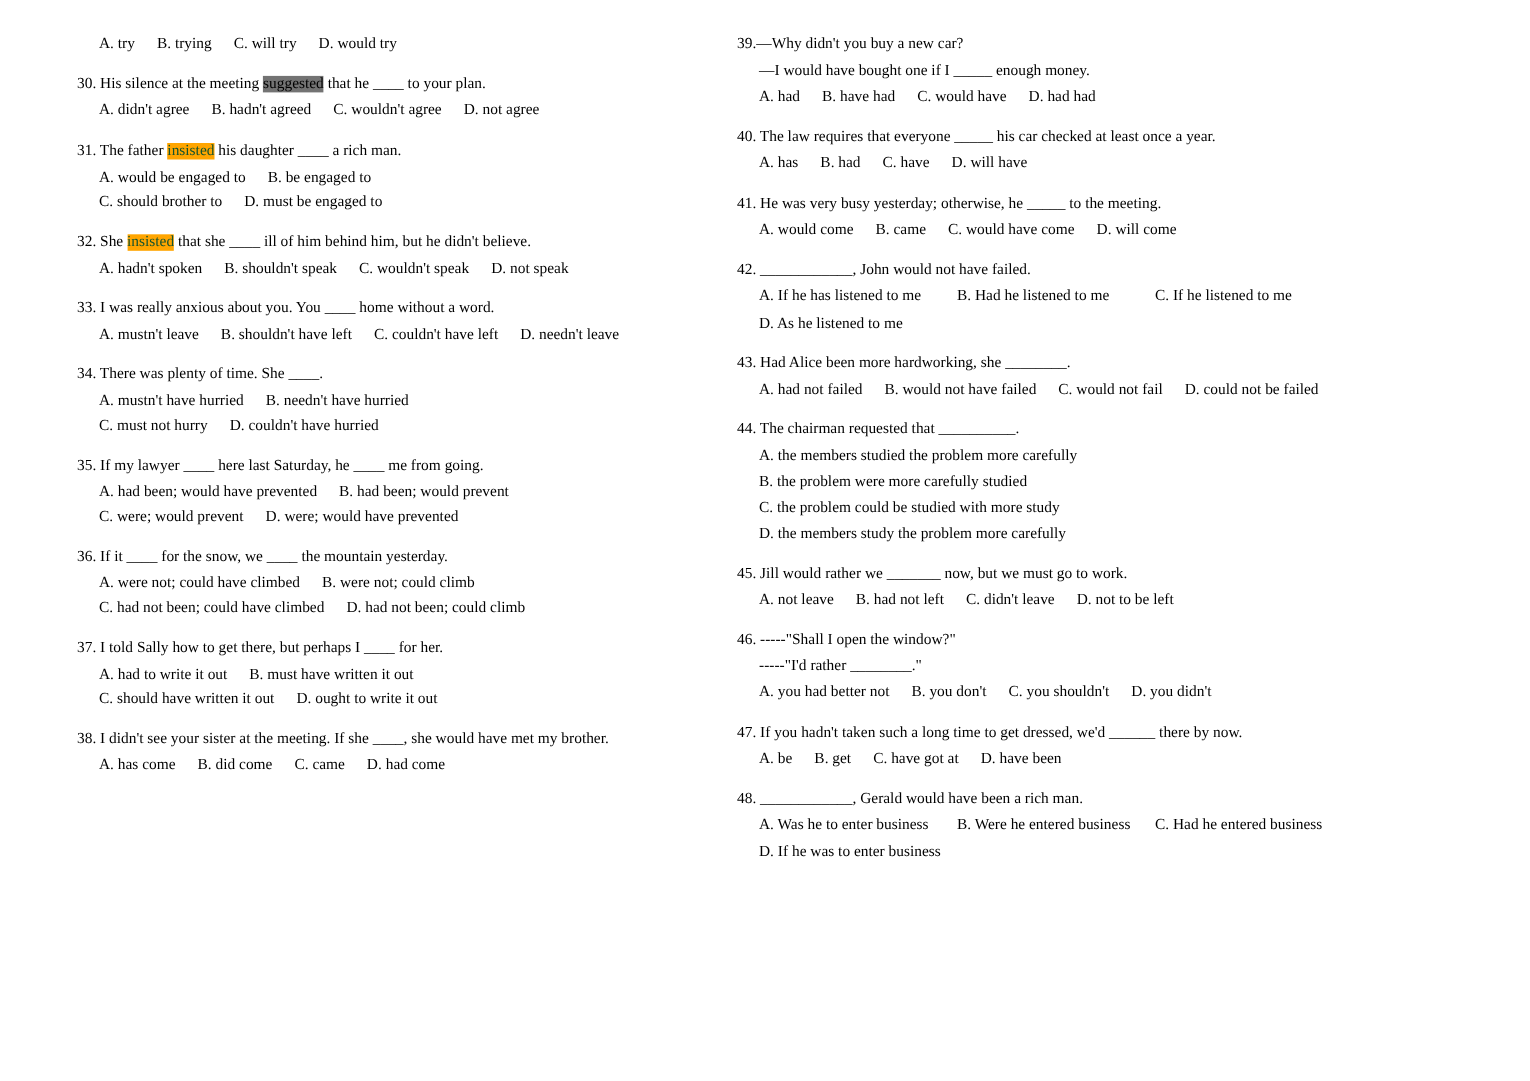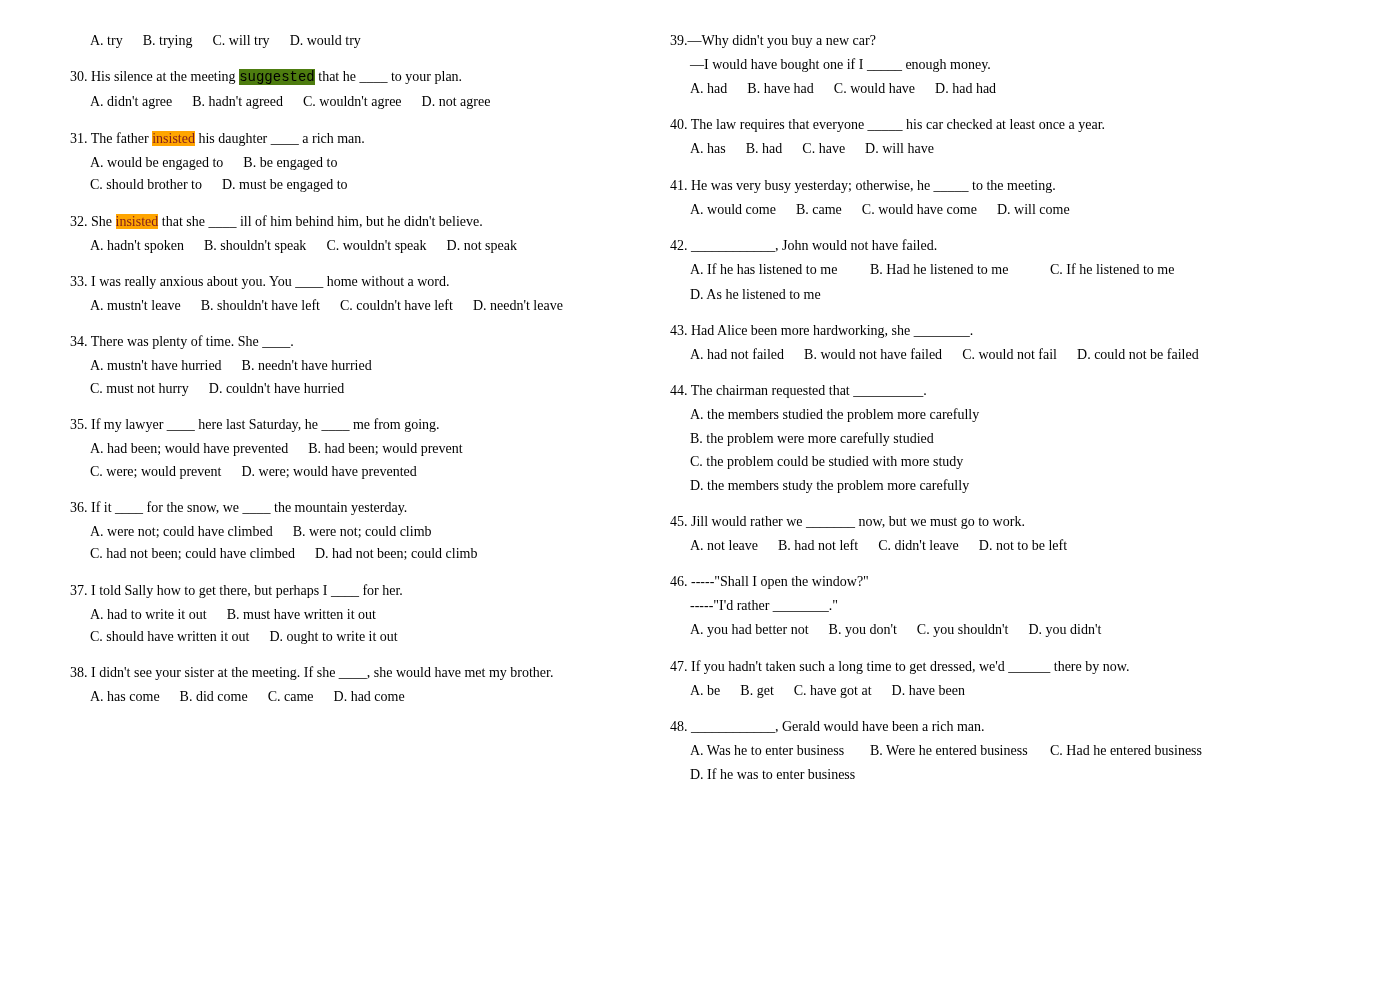--- a/index.html
+++ b/index.html
@@ -44,26 +44,25 @@
       line-height: 1.6;
     }
     .options-col {
       display: flex;
       flex-direction: column;
       padding-left: 30px;
       line-height: 1.6;
       gap: 1px;
     }
     .highlight-yellow {
-      background-color: #4d7c0f;
-      font-family: Liberation Mono, monospace;
+      background-color: #737373;
     }
     .highlight-orange {
       background-color: #ffa500;
-      color: #7f1d1d;
+      color: #14532d;
     }
     .indent {
       padding-left: 30px;
     }
     .q-intro {
       padding-left: 10px;
     }
   </style>
 </head>
 <body>

